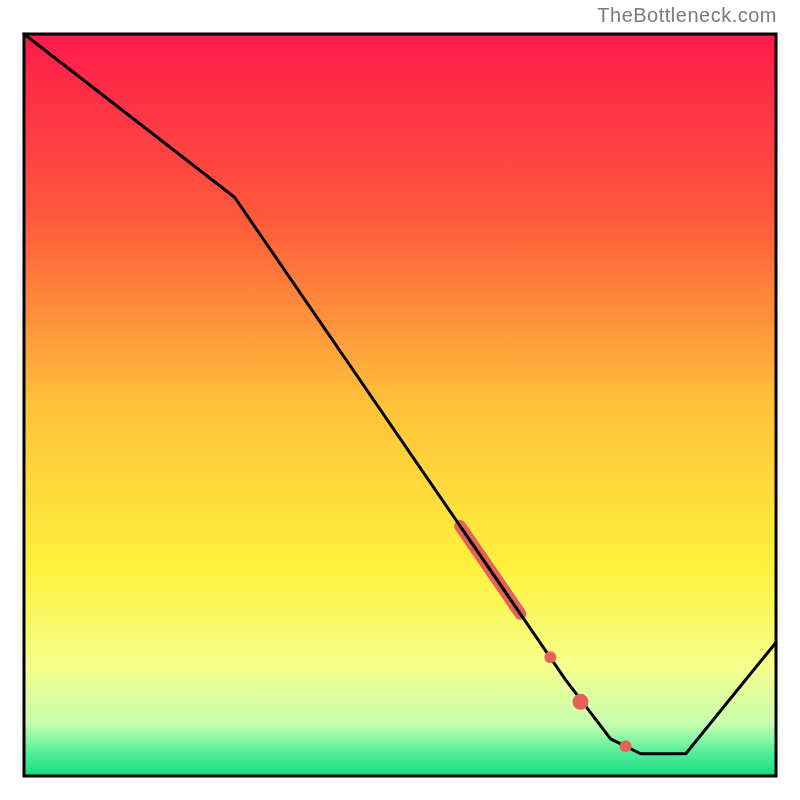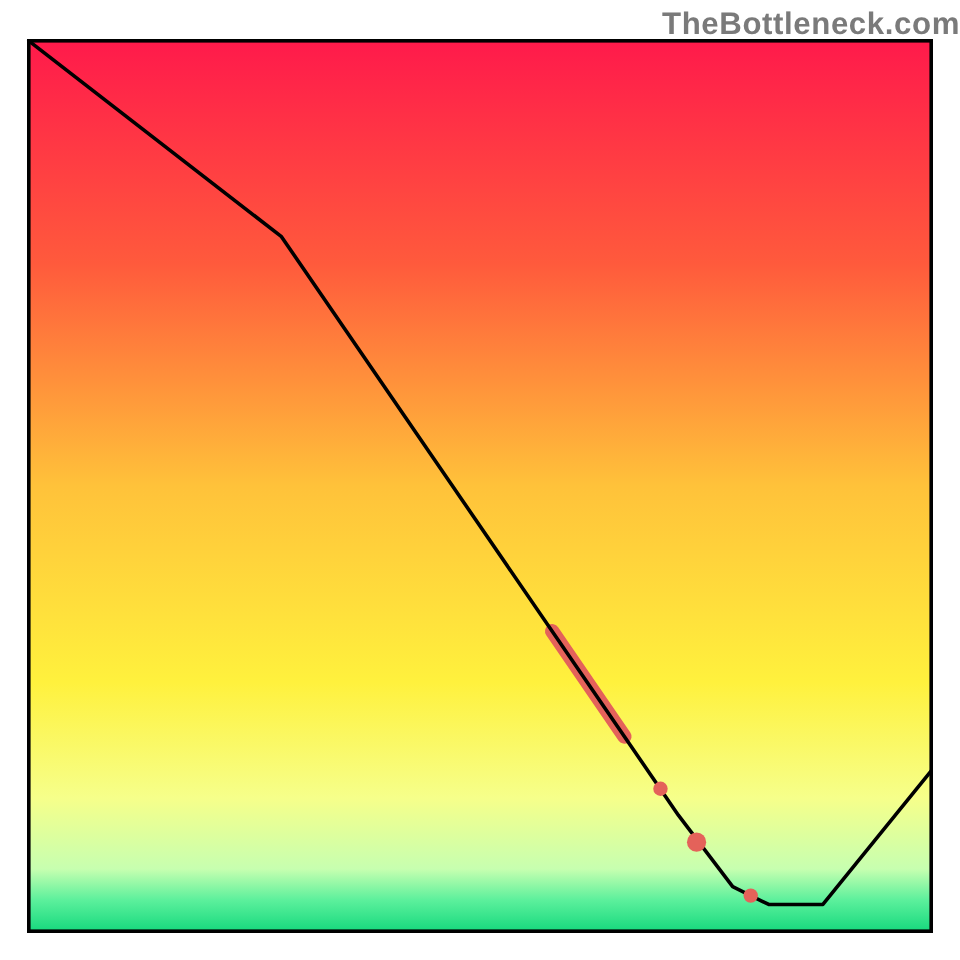--- a/index.html
+++ b/index.html
@@ -12,23 +12,23 @@
     overflow: hidden;
   }
   .stage {
     position: relative;
     width: 800px;
     height: 800px;
   }
   .watermark {
     position: absolute;
     top: 4px;
-    right: 0;
-    font-size: 26px;
-    font-weight: 700;
+    right: 23px;
+    font-size: 20px;
+    font-weight: 400;
     color: #7a7a7a;
     letter-spacing: 0.5px;
     z-index: 50;
     user-select: none;
   }
   svg.chart {
     position: absolute;
     left: 0;
     top: 0;
     width: 800px;

